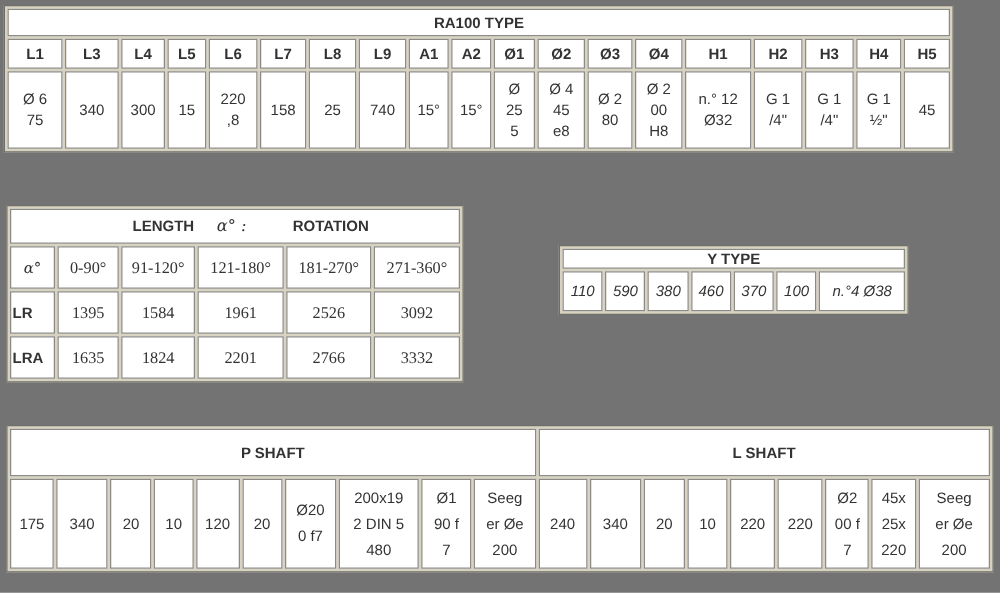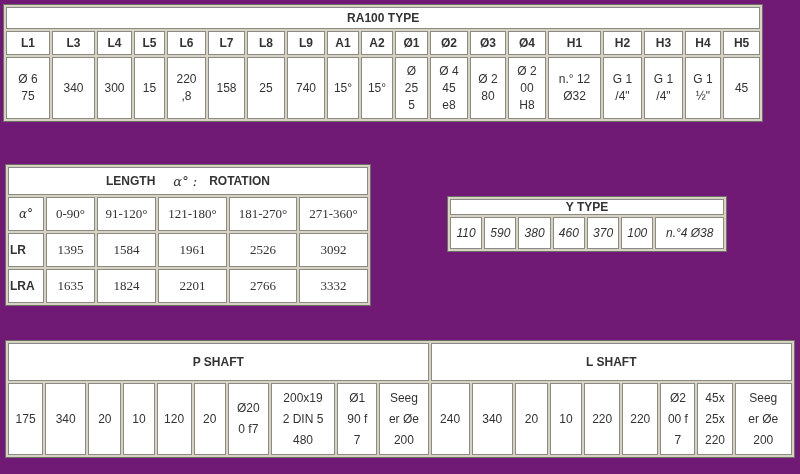--- a/index.html
+++ b/index.html
@@ -1,17 +1,17 @@
 <!DOCTYPE html>
 <html><head>
 <meta charset="utf-8">
 <style>
   html,body{margin:0;padding:0;}
   .page{
-    position:relative;width:800px;height:474px;background:#701a75;
+    position:relative;width:800px;height:474px;background:#737373;
     font-family:"Liberation Sans",sans-serif;color:#333333;overflow:hidden;
   }
   table.tbl{
     position:absolute;border-collapse:separate;border-spacing:2px;
     background:#d8d2c1;border:1px solid #6e6e6a;table-layout:fixed;
   }
   table.tbl td{
     background:#ffffff;border:1px solid #8a8a86;
     text-align:center;vertical-align:middle;padding:0 1px;
     font-size:12px;overflow:hidden;
@@ -31,21 +31,21 @@
   #t-rot td.range, #t-rot td.num{
     font-family:"Liberation Serif",serif;font-size:13px;font-weight:normal;
   }
   #t-rot td.rowlab{font-weight:bold;text-align:left;padding-left:1px;}
   .alpha{
     font-family:"DejaVu Serif",serif;font-style:italic;
     font-weight:normal;font-size:13px;
   }
   td.corner{text-align:left;padding-left:6px;}
   #t-rot td.title .alpha{margin:0 12px 0 18px;}
-  #t-rot td.title span{vertical-align:middle;}
+  #t-rot td.title span{vertical-align:middle;margin-left:25px;}
   
   #t-y .r-title{height:16px;}
   #t-y .r-hdr{height:32px;}
   #t-y .r-val{height:32px;font-style:italic;}
   
   #t-shaft .r-title{height:38px;}
   #t-shaft .r-hdr{height:23px;}
   #t-shaft .r-val{height:72px;}
   #t-shaft td.val{line-height:21px;}
 </style>

